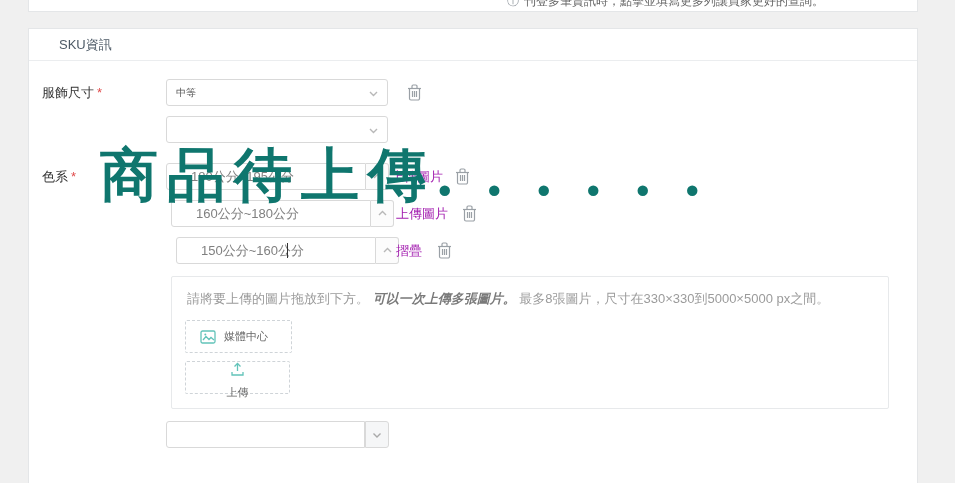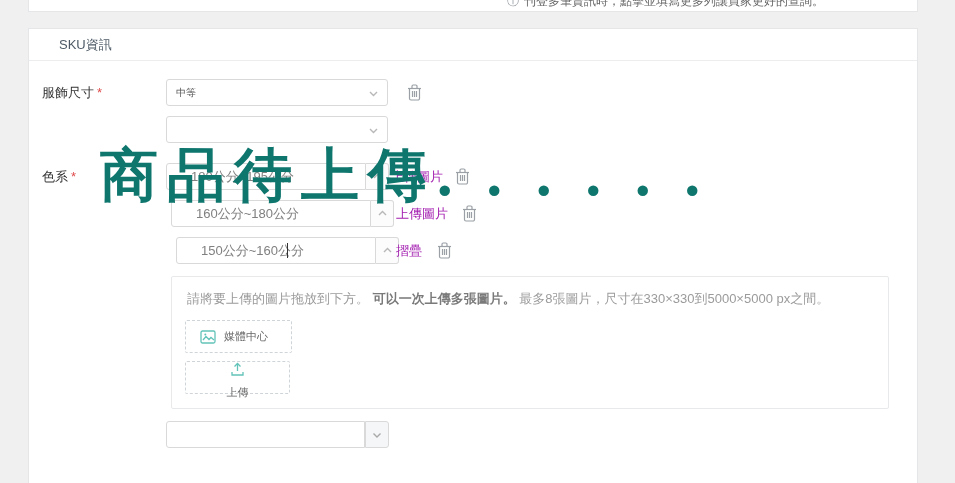--- a/index.html
+++ b/index.html
@@ -60,21 +60,21 @@
   }
   .link { position:absolute; color:#a21caf; font-size:13px; line-height:18px; cursor:pointer; white-space:nowrap; }
   .trash { position:absolute; cursor:pointer; }
 
   
   .upload-panel {
     position:absolute; left:142px; top:247px; width:718px; height:133px;
     border:1px solid #e7e9eb; border-radius:2px; background:#fff;
   }
   .upload-hint { position:absolute; left:15px; top:13px; color:#9b9b9b; font-size:13px; white-space:nowrap; }
-  .upload-hint b { color:#7a7a7a; }
+  .upload-hint b { color:#7a7a7a;font-style:italic; }
   .dashed-btn {
     position:absolute; left:13px; height:33px;
     border:1px dashed #cfd4d8; border-radius:2px; background:#fff;
     display:flex; align-items:center; gap:8px; padding:0 14px;
     color:#666; font-size:11px; cursor:pointer; white-space:nowrap;
   }
   .dashed-btn.media { top:43px; width:107px; }
   .dashed-btn.upload { top:84px; width:105px;flex-direction:column; }
 
   

